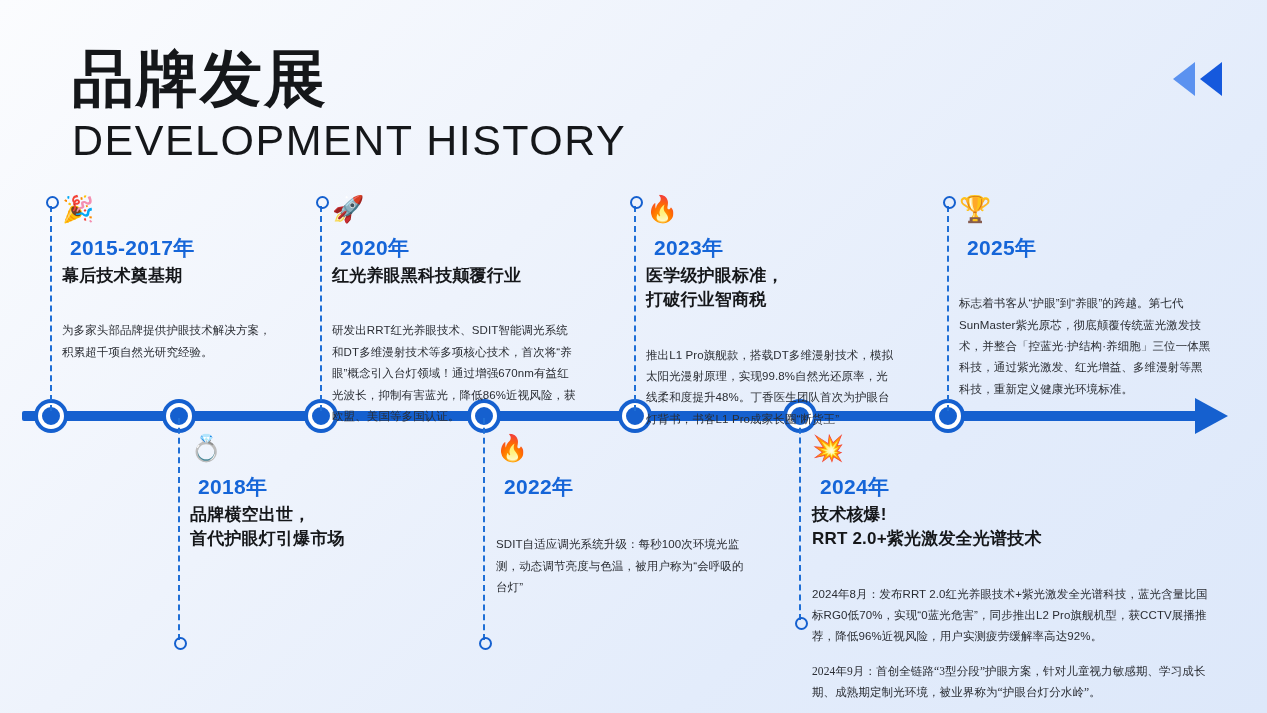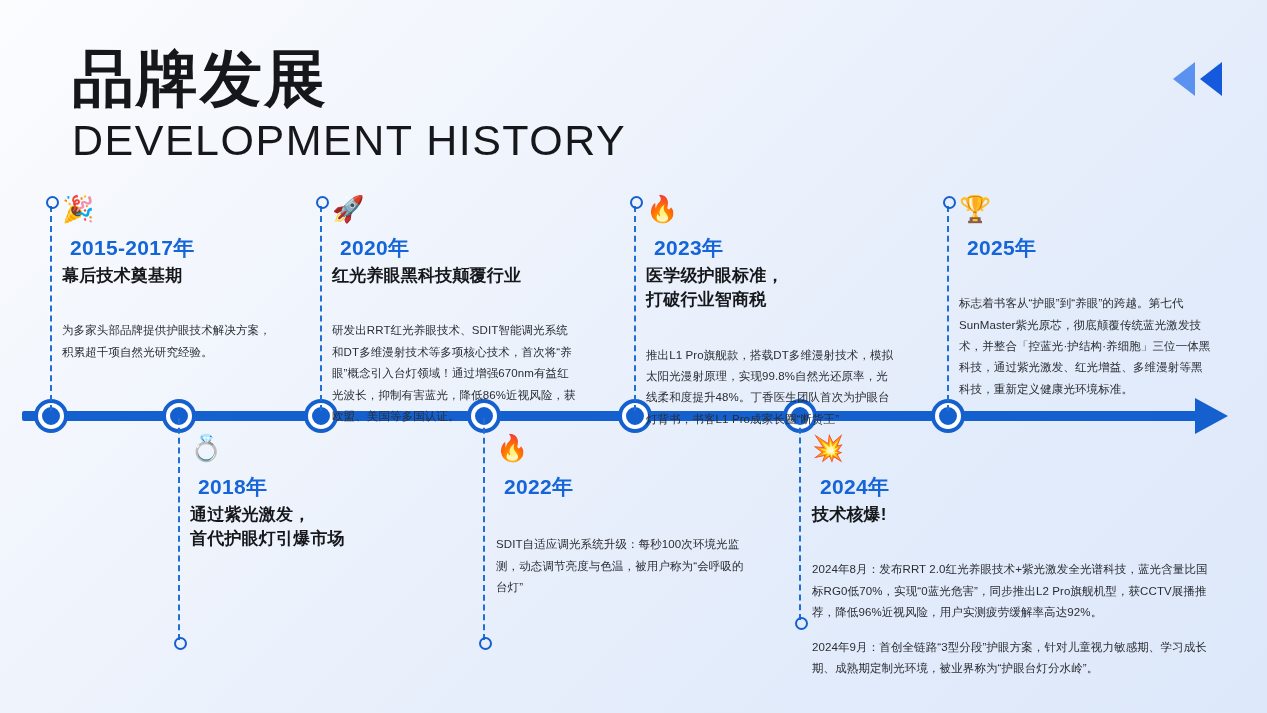--- a/index.html
+++ b/index.html
@@ -144,21 +144,21 @@
   }
   .entry-body {
     font-size: 11.5px;
     font-weight: 400;
     color: #2a2d33;
     line-height: 1.86;
     letter-spacing: 0.1px;
     margin-top: 32px;
   }
   .entry-body p { margin: 0; }
-  .entry-body p + p { margin-top: 13px; }
+  .entry-body p + p { margin-top: 13px; font-family: Liberation Serif, serif; }
 </style>
 </head>
 <body>
 
 <div class="header">
   <div class="title-cn">品牌发展</div>
   <div class="title-en">DEVELOPMENT HISTORY</div>
 </div>
 
 <div class="corner-deco">
@@ -240,36 +240,37 @@
   <div class="entry-year">2025年</div>
   <div class="entry-body">
     <p>标志着书客从“护眼”到“养眼”的跨越。第七代SunMaster紫光原芯，彻底颠覆传统蓝光激发技术，并整合「控蓝光·护结构·养细胞」三位一体黑科技，通过紫光激发、红光增益、多维漫射等黑科技，重新定义健康光环境标准。</p>
   </div>
 </div>
 
 <div class="entry" style="left:190px; top:435px; width:245px;">
   <div class="entry-icon">💍</div>
   <div class="entry-year">2018年</div>
   <div class="entry-head">
-    <div>通过紫光激发，</div>
+    <div>品牌横空出世，</div>
     <div>首代护眼灯引爆市场</div>
   </div>
 </div>
 
 <div class="entry" style="left:496px; top:435px; width:248px;">
   <div class="entry-icon">🔥</div>
   <div class="entry-year">2022年</div>
   <div class="entry-body" style="margin-top:34px;">
     <p>SDIT自适应调光系统升级：每秒100次环境光监测，动态调节亮度与色温，被用户称为“会呼吸的台灯”</p>
   </div>
 </div>
 
 <div class="entry" style="left:812px; top:435px; width:405px;">
   <div class="entry-icon">💥</div>
   <div class="entry-year">2024年</div>
   <div class="entry-head">
     <div>技术核爆!</div>
+    <div>RRT 2.0+紫光激发全光谱技术</div>
   </div>
   <div class="entry-body">
     <p>2024年8月：发布RRT 2.0红光养眼技术+紫光激发全光谱科技，蓝光含量比国标RG0低70%，实现“0蓝光危害”，同步推出L2 Pro旗舰机型，获CCTV展播推荐，降低96%近视风险，用户实测疲劳缓解率高达92%。</p>
     <p>2024年9月：首创全链路“3型分段”护眼方案，针对儿童视力敏感期、学习成长期、成熟期定制光环境，被业界称为“护眼台灯分水岭”。</p>
   </div>
 </div>
 
 </body></html>

